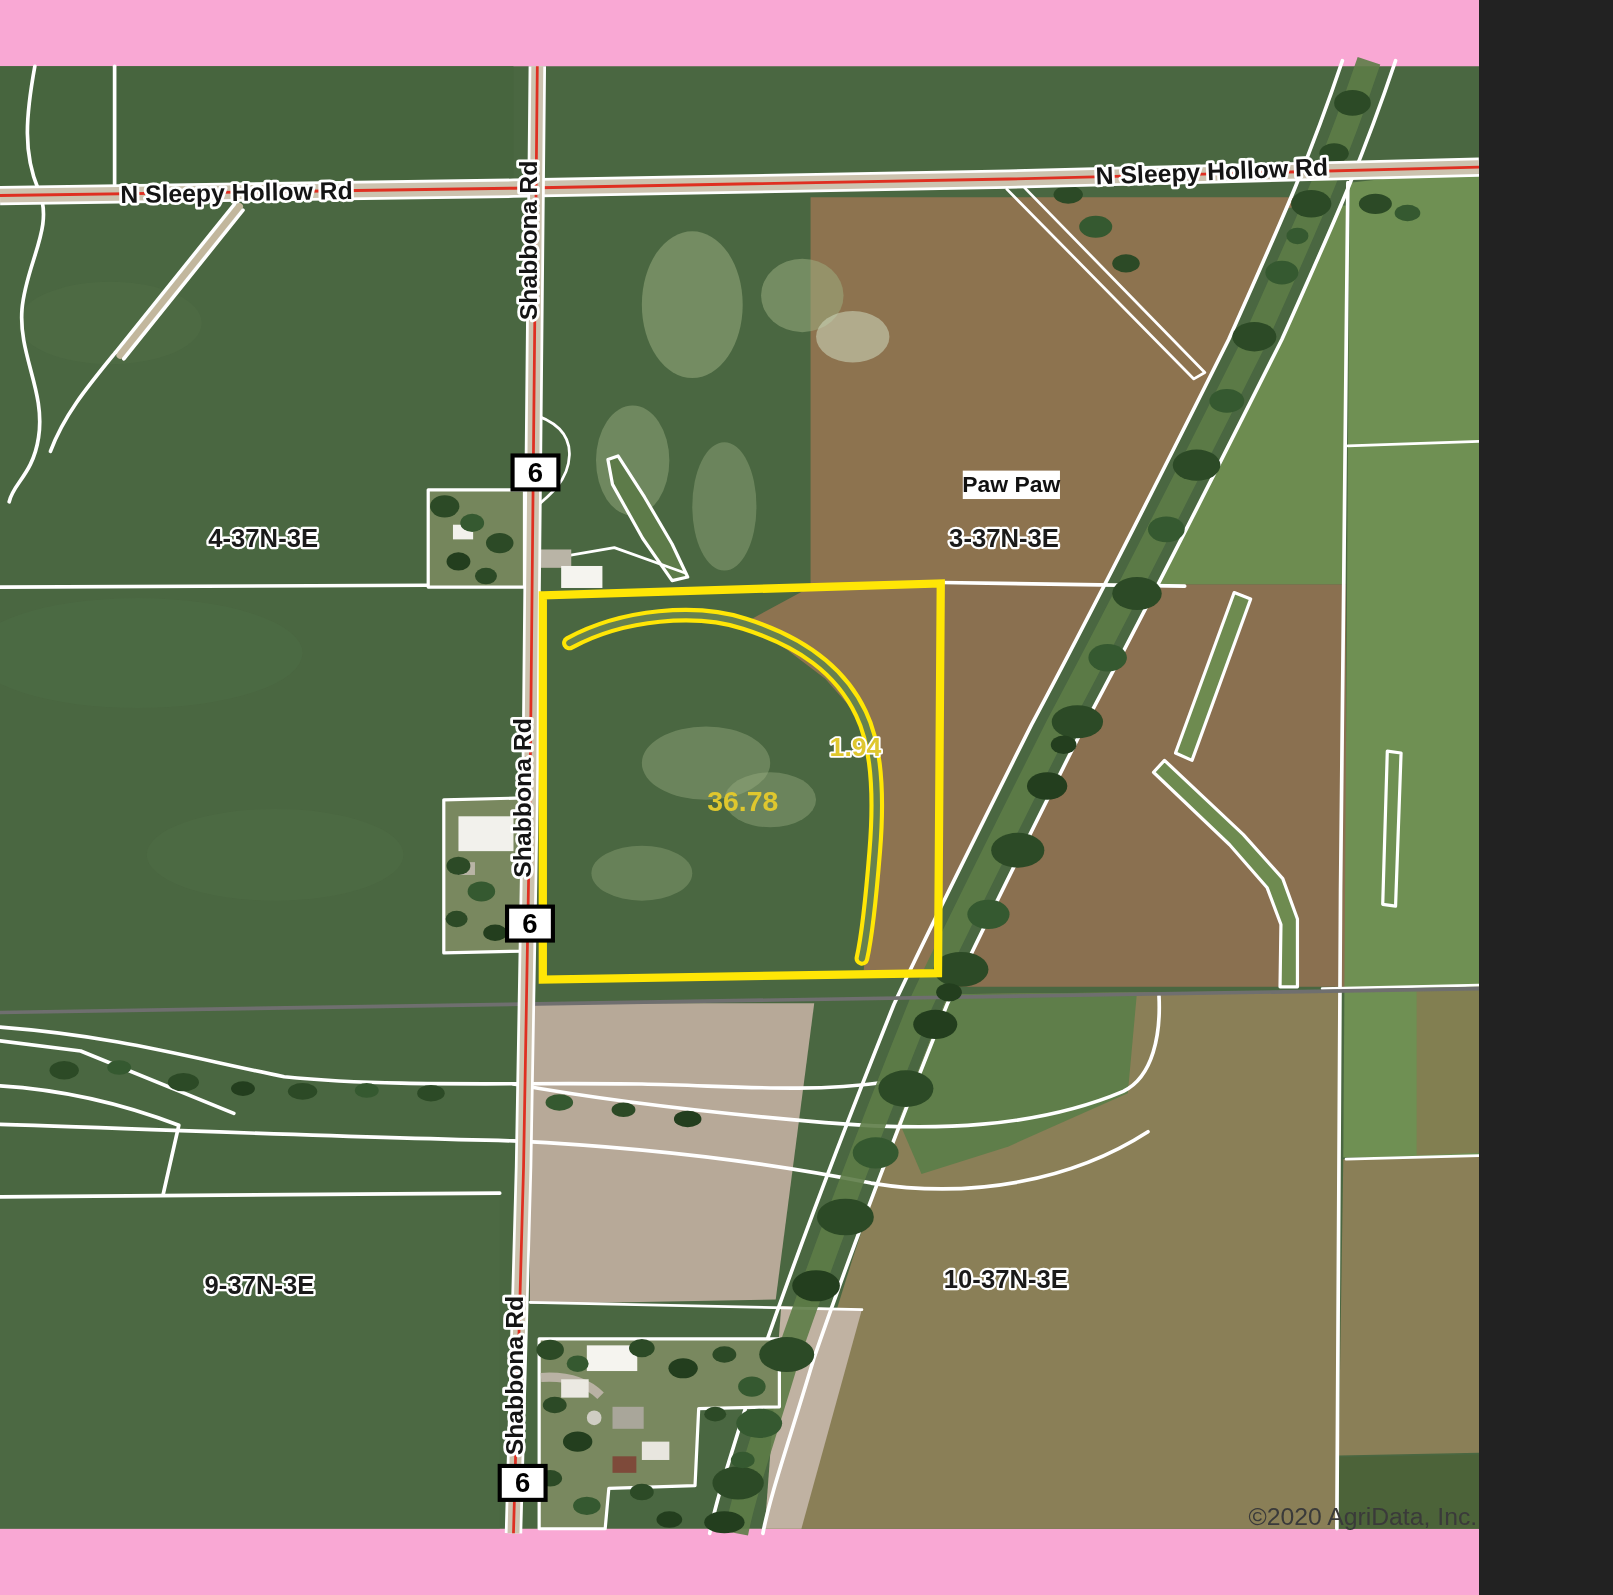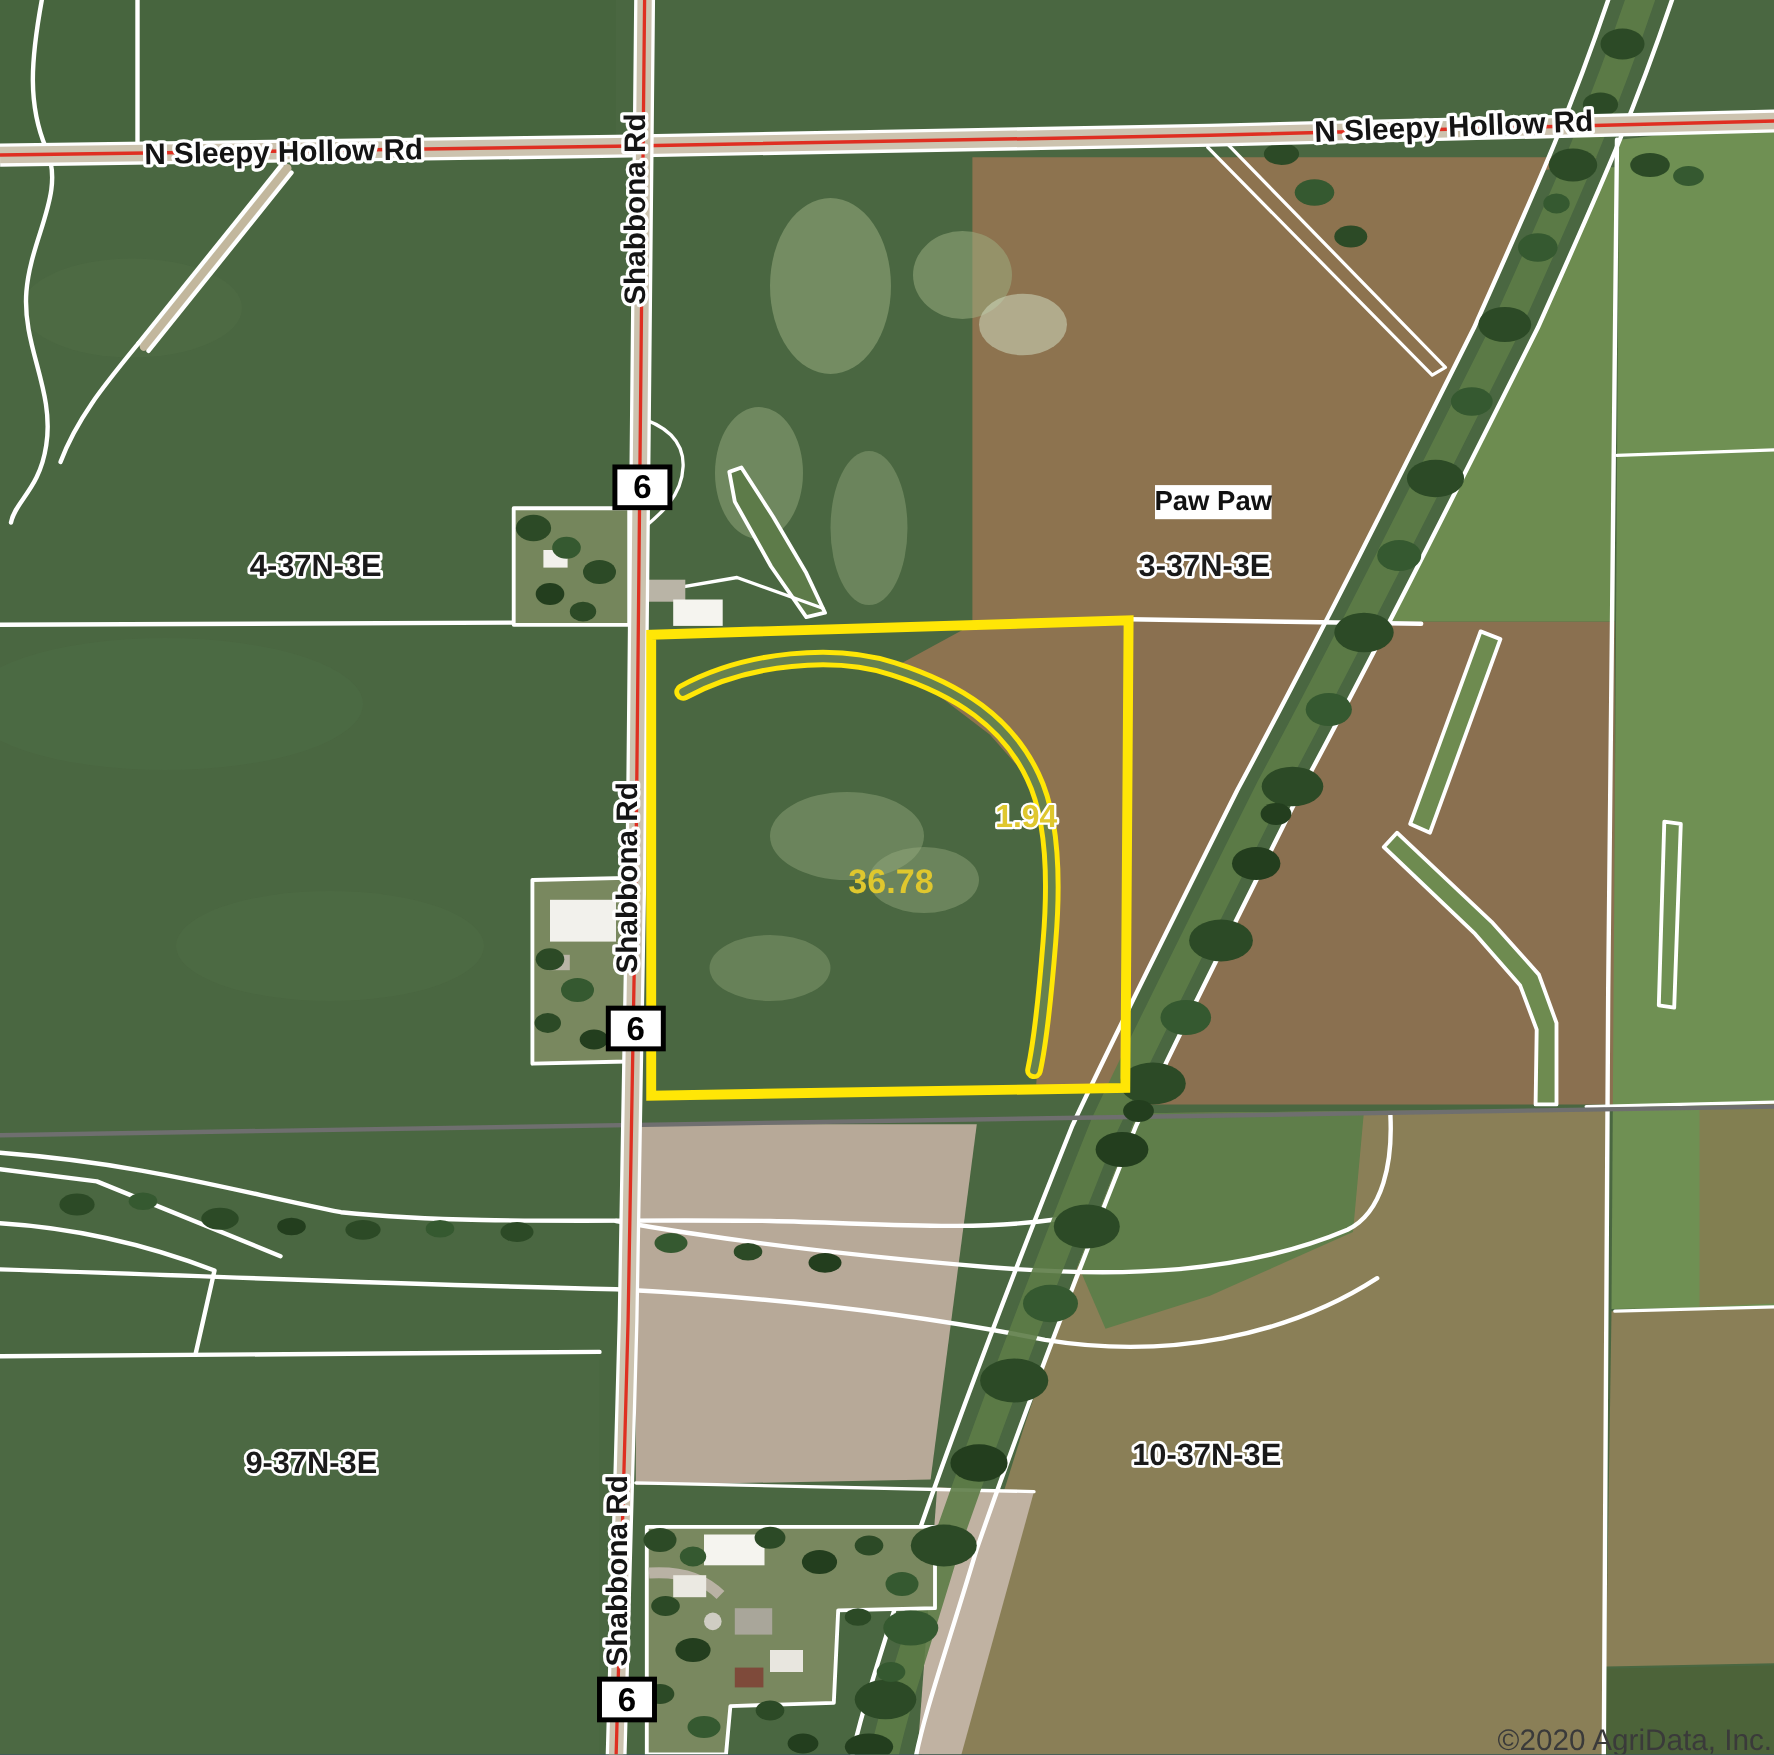--- a/index.html
+++ b/index.html
@@ -1,16 +1,16 @@
 <!DOCTYPE html>
 <html><head>
 <meta charset="utf-8">
 <style>
   html,body{margin:0;padding:0;background:#222;}
-  #stage{position:relative;width:1613px;height:1595px;overflow:hidden;background:#7dd3fc;}
+  #stage{position:relative;width:1479px;height:1595px;overflow:hidden;background:#f9a8d4;}
   svg{display:block;width:100%;height:100%;font-family:"Liberation Sans",sans-serif;}
   .wline{fill:none;stroke:#ffffff;stroke-width:4;stroke-linejoin:round;stroke-linecap:round;}
   .wline-thin{fill:none;stroke:#ffffff;stroke-width:3;stroke-linejoin:round;stroke-linecap:round;}
   .wfill{stroke:#ffffff;stroke-width:3.5;stroke-linejoin:round;}
   .tanpath{fill:none;stroke:#c2b79d;stroke-width:8;stroke-linecap:round;}
   .road-casing{fill:none;stroke:#ffffff;stroke-linecap:butt;}
   .road-surface{fill:none;stroke:#ccc3af;stroke-linecap:butt;}
   .road-red{fill:none;stroke-linecap:butt;}
   .rail{fill:none;stroke-width:4;}
   .road-label{font-size:27px;font-weight:bold;fill:#141414;stroke:#ffffff;stroke-width:6px;paint-order:stroke;stroke-linejoin:round;text-anchor:middle;}

